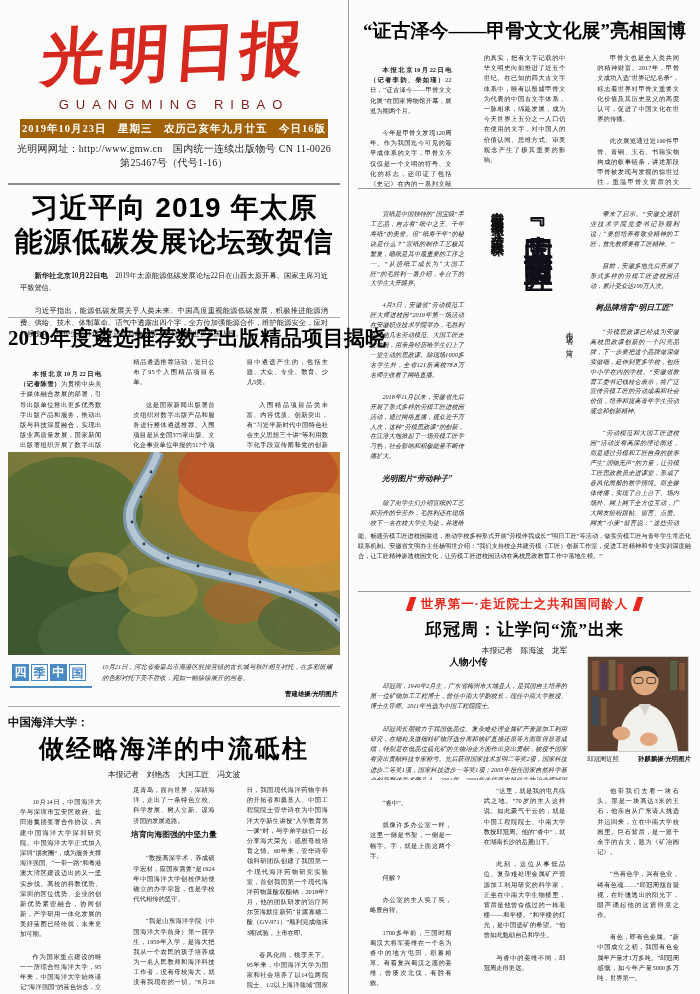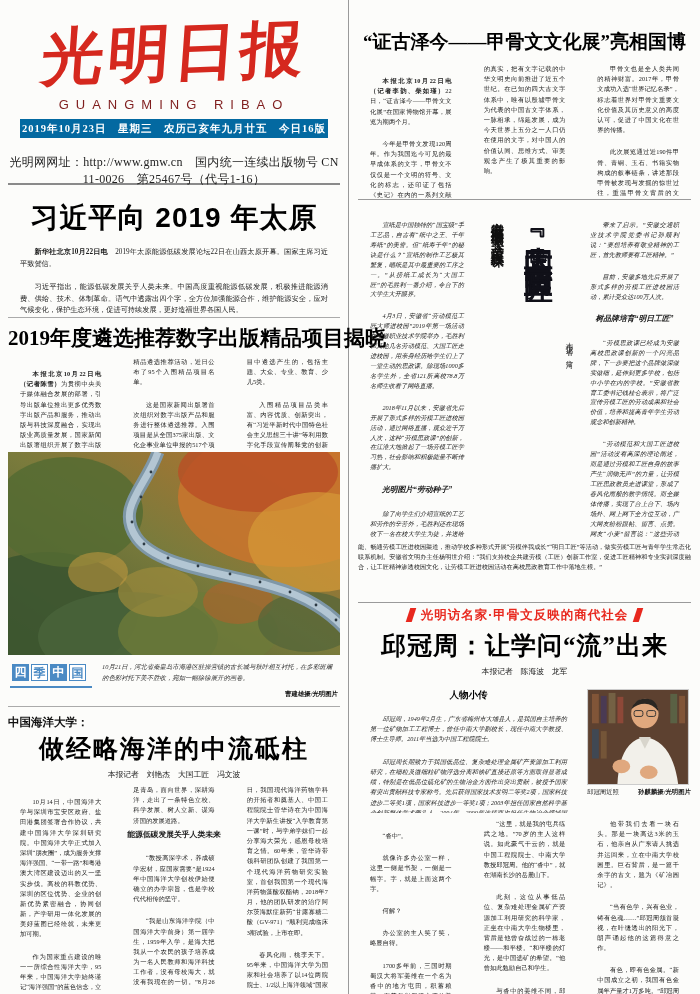--- a/index.html
+++ b/index.html
@@ -1,40 +1,40 @@
 <!DOCTYPE html>
 <html><head>
 <meta charset="utf-8">
 <style>
   * { margin:0; padding:0; box-sizing:border-box; }
   body { width:700px; background:#e8e8e4; font-family:"Liberation Serif", serif; }
   .page { width:700px; height:994px; background:#fcfcfa; display:flex; overflow:hidden; }
   .col-left { width:349px; border-right:1px solid #9a9a9a; padding:0 8px; }
-  .col-right { width:351px; padding:15px 9px; }
+  .col-right { width:351px; padding:4px 9px; }
   p { margin:12px; }
 
   
   .masthead { height:185px; border-bottom:2px solid #8a8a8a; text-align:center; padding-top:10px; }
   .logo { font-size:62px; font-weight:900; color:#d5281e; letter-spacing:4px;
           transform:skewX(-6deg) rotate(-2deg); display:inline-block; line-height:1.4;
           font-family:"Liberation Serif", serif; }
   .pinyin { font-size:13px; letter-spacing:7px; color:#7f1d1d; margin-top:0px; font-family:"Liberation Sans", sans-serif; }
-  .datebar { margin:7px 12px 0; height:19px; line-height:19px; background:#0369a1; color:#fff;
+  .datebar { margin:7px 12px 0; height:19px; line-height:19px; background:#a16207; color:#fff;
              font-size:10.5px; font-weight:bold; letter-spacing:1px; }
-  .infoline { font-size:12px; color:#222; margin-top:16px; letter-spacing:0.3px; }
+  .infoline { font-size:10px; color:#222; margin-top:4px; letter-spacing:0.3px; }
 
   
   .cols3 { column-count:3; column-gap:8px; text-align:justify; }
   .body-txt { font-size:6.3px; line-height:1.62; color:#1a1a1a; }
   .body-txt p { text-indent:2em; }
   .body-txt b { font-weight:bold; }
   .subhead { font-weight:bold; text-align:center; font-size:7.8px; margin:3px 0; text-indent:0 !important; }
 
   
-  .lead { height:133px; border-bottom:1px solid #aaa; padding-top:16px; }
+  .lead { height:133px; border-bottom:1px solid #aaa; padding-top:6px; }
   .lead-hl { text-align:center; font-family:"Liberation Sans", sans-serif; font-weight:900;
              font-size:28px; line-height:1.22; color:#000; letter-spacing:1px; }
   .lead-body { font-size:7.2px; line-height:1.6; text-align:justify; margin-top:8px; color:#1a1a1a; }
   .lead-body p { text-indent:2em; }
 
   
   .digital { height:134px; padding-top:6px; }
   .digital-hl { text-align:center; font-weight:900; font-size:21px; white-space:nowrap; margin-bottom:5px; color:#000; }
   .digital .cols3 { height:96px; overflow:hidden; }
 
@@ -73,22 +73,22 @@
   .an-by { width:15px; font-size:7.5px; color:#333; padding-top:128px; margin-right:4px; letter-spacing:2px; }
   .an-bottom { margin-top:4px; font-size:6.2px; line-height:1.6; text-align:justify; height:58px; overflow:hidden; color:#1a1a1a; }
 
   
   .banner { height:24px; display:flex; align-items:center; justify-content:center; gap:7px; }
   .banner-label { color:#e8281e; font-weight:900; font-size:12.5px; letter-spacing:1px; font-family:"Liberation Sans", sans-serif; }
   .bslash { display:inline-block; width:6px; height:14px; background:#e8281e; transform:skewX(-18deg); }
 
   
   .qiu { height:382px; padding-top:2px; }
-  .qiu-hl { text-align:center; font-size:25px; font-weight:900; color:#000; letter-spacing:1px; }
-  .qiu-by { text-align:center; font-size:7.8px; margin:4px 0 12px; color:#222; }
+  .qiu-hl { text-align:center; font-size:17px; font-weight:900; color:#000; letter-spacing:1px; }
+  .qiu-by { text-align:center; font-size:7.8px; margin:4px 0 0; color:#222; }
   .profile-row { display:flex; height:124px; overflow:hidden; }
   .profile { flex:1; padding-right:8px; }
   .profile-title { text-align:center; font-weight:bold; font-size:9.5px; margin-bottom:4px; }
   .profile-txt { font-size:6.2px; line-height:1.65; text-align:justify; font-style:italic; color:#222; }
   .profile-txt p { text-indent:2em; }
   .photo-col { width:104px; }
   .photo-col svg { display:block; border:1px solid #ccc; }
   .pcap { font-size:6.4px; margin-top:3px; display:flex; justify-content:space-between; color:#222; }
   .pcap .credit { font-weight:bold; }
   .qiu-body { margin-top:6px; height:210px; overflow:hidden; }
@@ -103,20 +103,21 @@
     <div class="masthead">
       <div class="logo">光明日报</div>
       <div class="pinyin">GUANGMING RIBAO</div>
       <div class="datebar">2019年10月23日　星期三　农历己亥年九月廿五　今日16版</div>
       <div class="infoline">光明网网址：http://www.gmw.cn　国内统一连续出版物号 CN 11-0026　第25467号（代号1-16）</div>
     </div>
 
     <div class="lead">
       <div class="lead-hl">
         <div>习近平向 2019 年太原</div>
+        <div>能源低碳发展论坛致贺信</div>
       </div>
       <div class="lead-body">
         <p><b>新华社北京10月22日电</b><span>　2019年太原能源低碳发展论坛22日在山西太原开幕。国家主席习近平致贺信。</span></p>
         <span><p>习近平指出，能源低碳发展关乎人类未来。中国高度重视能源低碳发展，积极推进能源消费、供给、技术、体制革命。语气中透露出四个字，全方位加强能源合作，维护能源安全，应对气候变化，保护生态环境，促进可持续发展，更好造福世界各国人民。</p></span>
       </div>
     </div>
 
     <div class="digital">
       <div class="digital-hl">2019年度遴选推荐数字出版精品项目揭晓</div>
       <div class="cols3 body-txt">
@@ -176,21 +177,21 @@
         <span class="cap-credit">曹建雄摄/光明图片</span>
       </div>
     </div>
 
     <div class="ocean">
       <div class="ocean-kicker">中国海洋大学：</div>
       <div class="ocean-hl">做经略海洋的中流砥柱</div>
       <div class="ocean-by">本报记者　刘艳杰　大国工匠　冯文波</div>
       <div class="cols3 body-txt">
         <span><p>10月14日，中国海洋大学与深圳市宝安区政府、盐田港集团签署合作协议，共建中国海洋大学深圳研究院。中国海洋大学正式加入深圳“朋友圈”，成为服务支撑海洋强国、“一带一路”和粤港澳大湾区建设迈出的又一坚实步伐。高校的科教优势、深圳的区位优势、企业的创新优势紧密融合，协同创新，产学研用一体化发展的美好蓝图已经绘就，未来更加可期。</p><p>作为国家重点建设的唯一一所综合性海洋大学，95年来，中国海洋大学始终谨记“海洋强国”的蓝色信念，立足青岛，面向世界，深耕海洋，走出了一条特色立校、科学发展、树人立新、谋海济国的发展道路。</p></span>
-        <p class="subhead">能源低碳发展关乎人类未来</p>
+        <p class="subhead">培育向海图强的中坚力量</p>
         <span><p>“教授高深学术，养成硕学宏材，应国家需要”是1924年中国海洋大学创校伊始便确立的办学宗旨，也是学校代代相传的坚守。</p><p>“我是山东海洋学院（中国海洋大学前身）第一届学生，1959年入学，是海大把我从一个农民的孩子培养成为一名人民教师和海洋科技工作者，没有母校海大，就没有我现在的一切。”8月26日，我国现代海洋药物学科的开拓者和奠基人、中国工程院院士管华诗在为中国海洋大学新生讲授“入学教育第一课”时，与学弟学妹们一起分享海大荣光，感恩母校培育之情。60年来，管华诗带领科研团队创建了我国第一个现代海洋药物研究实验室，首创我国第一个现代海洋药物藻酸双酯钠，2018年7月，他的团队研发的治疗阿尔茨海默症新药“甘露寡糖二酸（GV-971）”顺利完成临床3期试验，上市在即。</p><p>春风化雨，桃李天下。95年来，中国海洋大学为国家和社会培养了以14位两院院士、1/2以上海洋领域“国家杰青”、1/3以上水产领域“国家杰青”为代表的16万余名毕业生，他们秉承“海纳百川，取则行远”的校训精神，追求卓越，逐梦深蓝，成为国家海洋事业发展的中坚力量。</p><p>2018年10月23日，港珠澳大桥正式开通。这一国家工程背后闪现着中国海大人不畏艰险、敢与风浪搏斗的豪情与身影。在海底隧道“滴水检测”精调操作中，面对随时可能喷涌而进的海水，中国海大2005级校友、中交港珠澳大桥岛隧工程V区总工程师宁进进说：“我是一名共产党员，也熟悉接头内部的系统构造，理应我下去。”他独自坚守在海底下28米，长达12小时，助力中国创造了“深海穿针”的工程奇迹，被誉为坚守海底的“拼船英雄”。</p></span>
       </div>
     </div>
 
   </div>
 
   <div class="col-right">
 
     <div class="oracle">
       <div class="oracle-hl">“证古泽今——甲骨文文化展”亮相国博</div>
@@ -214,21 +215,21 @@
           <span><p>带来了启示。”安徽交通职业技术学院党委书记孙顺利说：“要想培养有敬业精神的工匠，首先教师要有工匠精神。”</p><p>目前，安徽多地先后开展了形式多样的劳模工匠进校园活动，累计受众达100万人次。</p></span>
           <p class="subhead">树品牌培育“明日工匠”</p>
           <span><p>“劳模思政课已经成为安徽高校思政课创新的一个闪亮品牌，下一步要把这个品牌做深做实做细，延伸到更多学校，包括中小学在内的学校。”安徽省教育工委书记钱桂仑表示，将广泛宣传劳模工匠的劳动成果和社会价值，培养和提高青年学生劳动观念和创新精神。</p><p>“劳动模范和大国工匠进校园”活动没有高深的理论阐述，而是通过劳模和工匠自身的故事产生“润物无声”的力量，让劳模工匠思政教员走进课堂，形成了春风化雨般的教学情境。而全媒体传播，实现了台上台下、场内场外、网上网下全方位互动，广大网友纷纷跟帖、留言、点赞。网友“小麦”留言说：“这些劳动模范和大国工匠朴实得很像我们身边的邻居，他们的努力是最有说服力的。他们能做到，我们只要努力，也能做到。”</p><p>作为劳动模范工匠大师进校园活动的延续，安徽省还组织劳模工匠走进企业“跨界”传经送宝。安徽省五一劳动奖章获得者、世界厨师联合会国际评委严金林现场制作了一道“葡萄鱼”。从切分鱼肉，到制作装盘，严金林边做边讲解，将技艺毫无保留地传承给周围学徒。严金林还送给徒弟一套刀具，他说，这套刀具代表着“工匠精神的传承”，不仅要学习烹饪技艺，更要学习工匠精神。</p></span>
         </div>
       </div>
       <div class="an-bottom">能、畅通劳模工匠进校园渠道，推动学校多种形式开展“劳模伴我成长”“明日工匠”等活动，做实劳模工匠与青年学生常态化联系机制。安徽省文明办主任杨明世介绍：“我们支持校企共建劳模（工匠）创新工作室，促进工匠精神和专业实训深度融合，让工匠精神渗透校园文化，让劳模工匠进校园活动在高校思政教育工作中落地生根。”</div>
     </div>
 
     <div class="banner">
       <span class="bslash"></span>
-      <span class="banner-label">光明访名家·甲骨文反映的商代社会</span>
+      <span class="banner-label">世界第一·走近院士之共和国同龄人</span>
       <span class="bslash"></span>
     </div>
 
     <div class="qiu">
       <div class="qiu-hl">邱冠周：让学问“流”出来</div>
       <div class="qiu-by">本报记者　陈海波　龙军</div>
       <div class="profile-row">
         <div class="profile">
           <div class="profile-title">人物小传</div>
           <div class="profile-txt">

